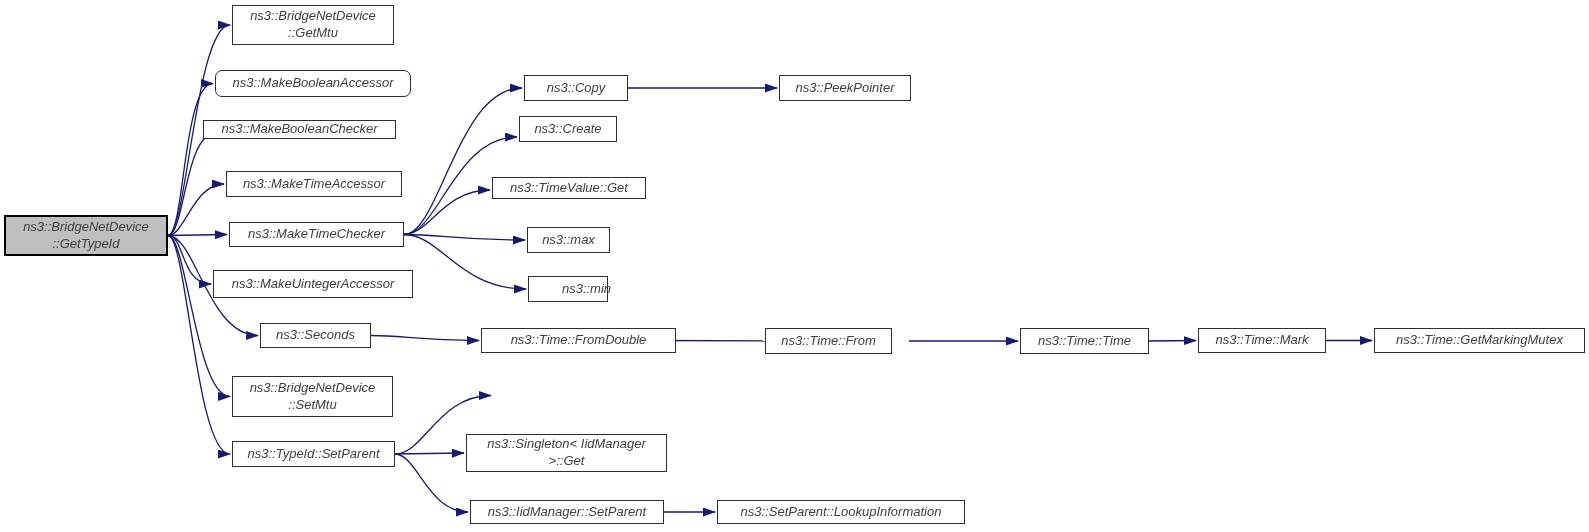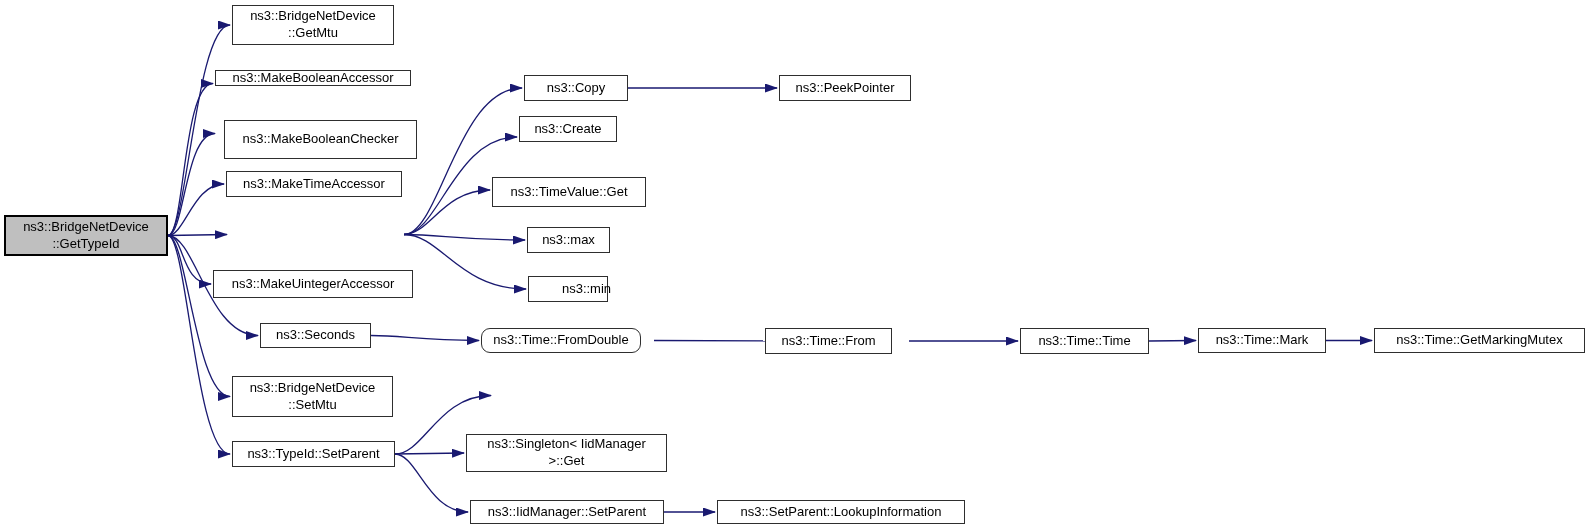--- a/index.html
+++ b/index.html
@@ -19,30 +19,31 @@
     position: absolute;
     left: 0;
     top: 0;
     pointer-events: none;
   }
   .node {
     position: absolute;
     box-sizing: border-box;
     background: #ffffff;
     border: 1px solid #2e2e2e;
-    color: #000000;
+    color: #404040;
     font-size: 13px;
     line-height: 1.28;
     display: flex;
     align-items: center;
     justify-content: center;
     text-align: center;
     white-space: pre-line;
     cursor: pointer;
     padding: 1px 3px;
+    font-style: italic;
   }
   .node.root {
     background: #bfbfbf;
     border: 2px solid #000000;
     cursor: default;
   }
 </style>
 </head>
 <body>
 
@@ -75,35 +76,36 @@
       <path d="M1326,340.5 L1372,340.5" fill="none" stroke="#191970" stroke-width="1.3" marker-end="url(#arrow)"></path>
       <path d="M395,454 C424.04,454 438.2,395.5 491,395.5" fill="none" stroke="#191970" stroke-width="1.3" marker-end="url(#arrow)"></path>
       <path d="M395,454 L464,453" fill="none" stroke="#191970" stroke-width="1.3" marker-end="url(#arrow)"></path>
       <path d="M395,454 C417.0825,454 427.85,512 468,512" fill="none" stroke="#191970" stroke-width="1.3" marker-end="url(#arrow)"></path>
       <path d="M664,512 L715,512" fill="none" stroke="#191970" stroke-width="1.3" marker-end="url(#arrow)"></path>
     </svg>
 <div class="node root" style="left: 4px; top: 215px; width: 164px; height: 41px;">ns3::BridgeNetDevice
 ::GetTypeId</div>
     <div class="node" style="left: 232px; top: 5px; width: 162px; height: 40px;">ns3::BridgeNetDevice
 ::GetMtu</div>
-    <div class="node" style="left: 215px; top: 70px; width: 196px; height: 16px;">ns3::MakeBooleanAccessor</div>
-    <div class="node" style="left: 224px; top: 120px; width: 193px; height: 39px;">ns3::MakeBooleanChecker</div>
+    <div class="node" style="left: 215px; top: 70px; width: 196px; height: 27px; border-radius: 7px;">ns3::MakeBooleanAccessor</div>
+    <div class="node" style="left: 203px; top: 120px; width: 193px; height: 19px;">ns3::MakeBooleanChecker</div>
     <div class="node" style="left: 226px; top: 171px; width: 176px; height: 26px;">ns3::MakeTimeAccessor</div>
+    <div class="node" style="left: 229px; top: 222px; width: 175px; height: 25px;">ns3::MakeTimeChecker</div>
     <div class="node" style="left: 213px; top: 270px; width: 200px; height: 28px;">ns3::MakeUintegerAccessor</div>
     <div class="node" style="left: 260px; top: 323px; width: 111px; height: 25px;">ns3::Seconds</div>
     <div class="node" style="left: 232px; top: 376px; width: 161px; height: 41px;">ns3::BridgeNetDevice
 ::SetMtu</div>
     <div class="node" style="left: 232px; top: 441px; width: 163px; height: 26px;">ns3::TypeId::SetParent</div>
     <div class="node" style="left: 524px; top: 75px; width: 104px; height: 26px;">ns3::Copy</div>
     <div class="node" style="left: 779px; top: 75px; width: 132px; height: 26px;">ns3::PeekPointer</div>
     <div class="node" style="left: 519px; top: 116px; width: 98px; height: 26px;">ns3::Create</div>
-    <div class="node" style="left: 492px; top: 177px; width: 154px; height: 30px;">ns3::TimeValue::Get</div>
+    <div class="node" style="left: 492px; top: 177px; width: 154px; height: 22px;">ns3::TimeValue::Get</div>
     <div class="node" style="left: 527px; top: 227px; width: 83px; height: 26px;">ns3::max</div>
     <div class="node" style="left: 528px; top: 276px; width: 80px; height: 26px; padding-left: 40px;">ns3::min</div>
-    <div class="node" style="left: 481px; top: 328px; width: 160px; height: 25px; border-radius: 9px;">ns3::Time::FromDouble</div>
+    <div class="node" style="left: 481px; top: 328px; width: 195px; height: 25px;">ns3::Time::FromDouble</div>
     <div class="node" style="left: 765px; top: 328px; width: 127px; height: 26px;">ns3::Time::From</div>
     <div class="node" style="left: 1020px; top: 328px; width: 129px; height: 26px;">ns3::Time::Time</div>
     <div class="node" style="left: 1198px; top: 328px; width: 128px; height: 25px;">ns3::Time::Mark</div>
     <div class="node" style="left: 1374px; top: 328px; width: 211px; height: 25px;">ns3::Time::GetMarkingMutex</div>
     <div class="node" style="left: 466px; top: 434px; width: 201px; height: 38px;">ns3::Singleton&lt; IidManager
 &gt;::Get</div>
     <div class="node" style="left: 470px; top: 500px; width: 194px; height: 24px;">ns3::IidManager::SetParent</div>
     <div class="node" style="left: 717px; top: 500px; width: 248px; height: 24px;">ns3::SetParent::LookupInformation</div>
   </div>
 

